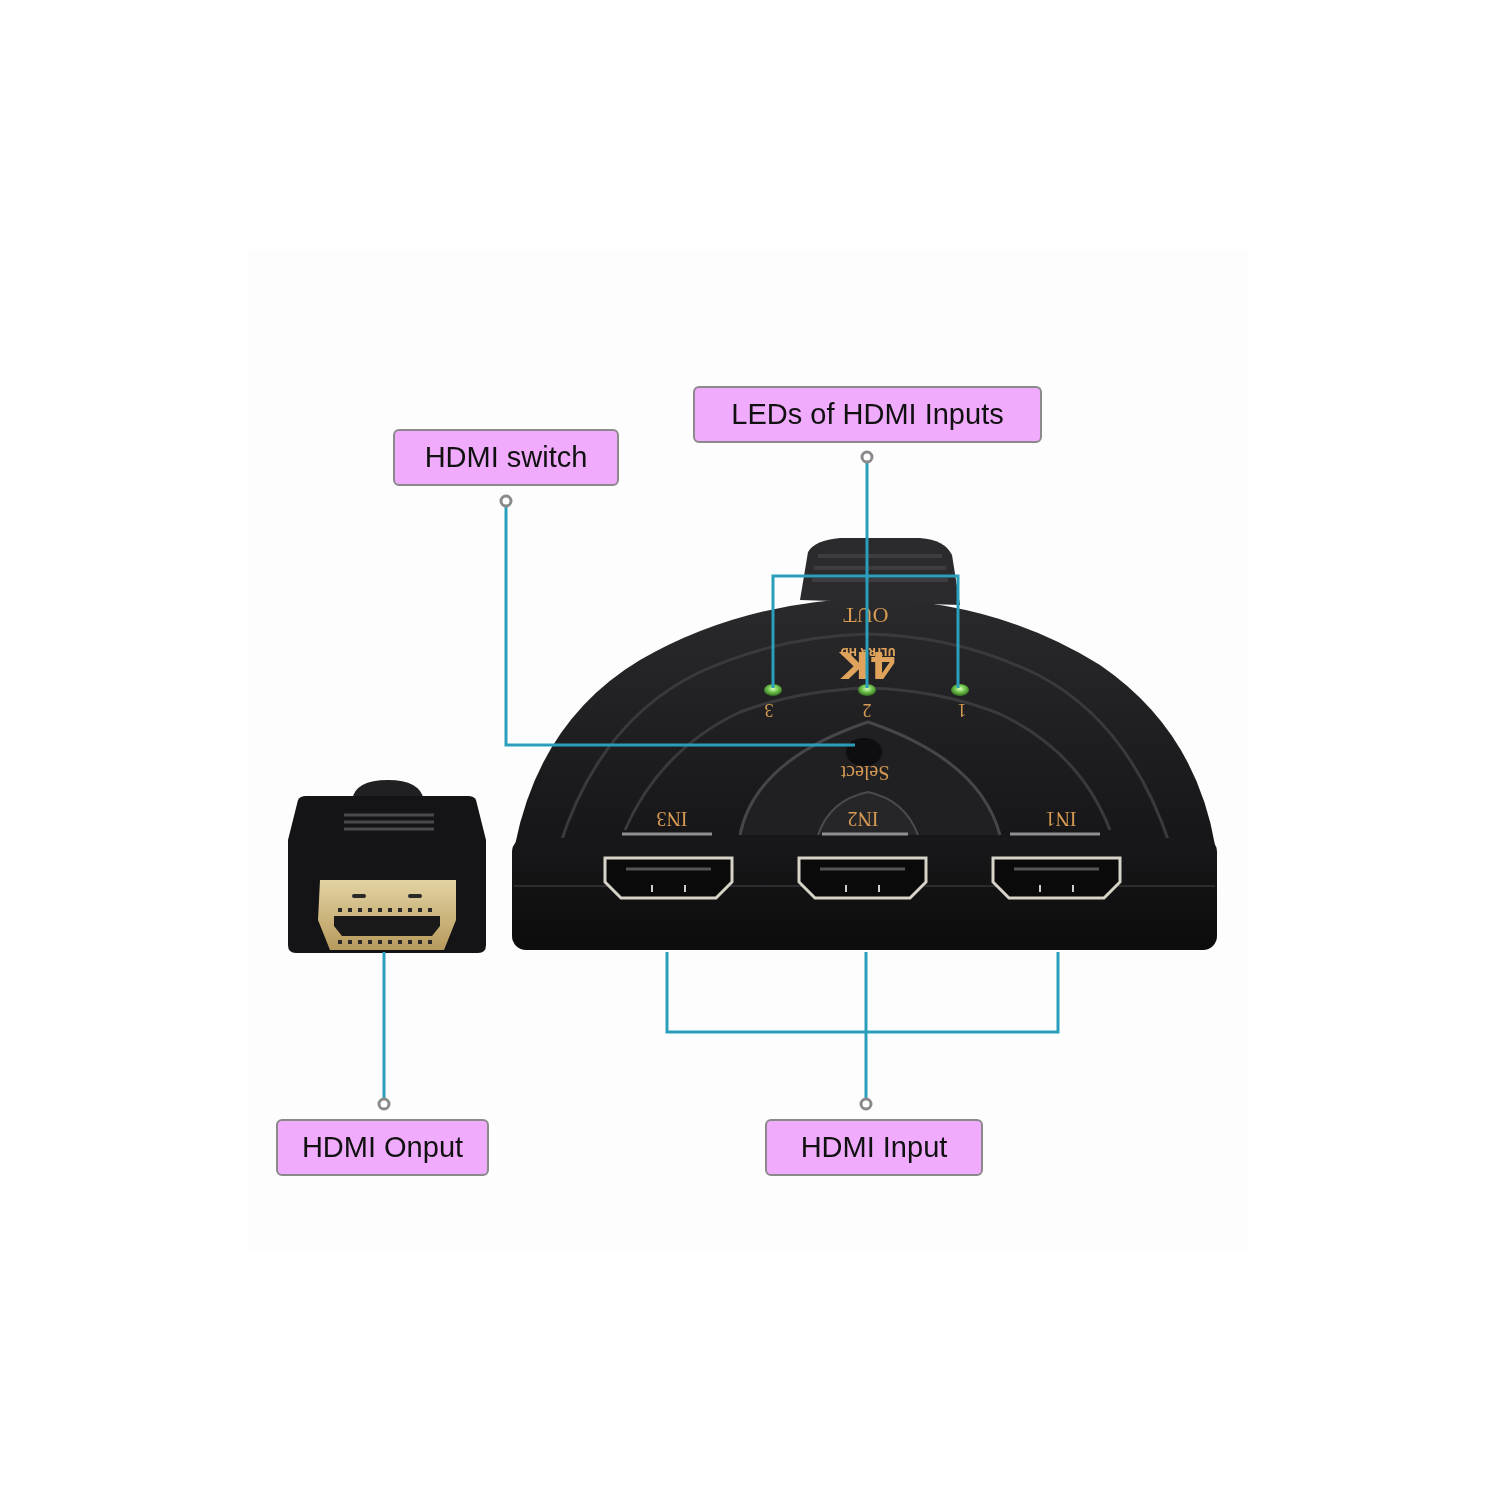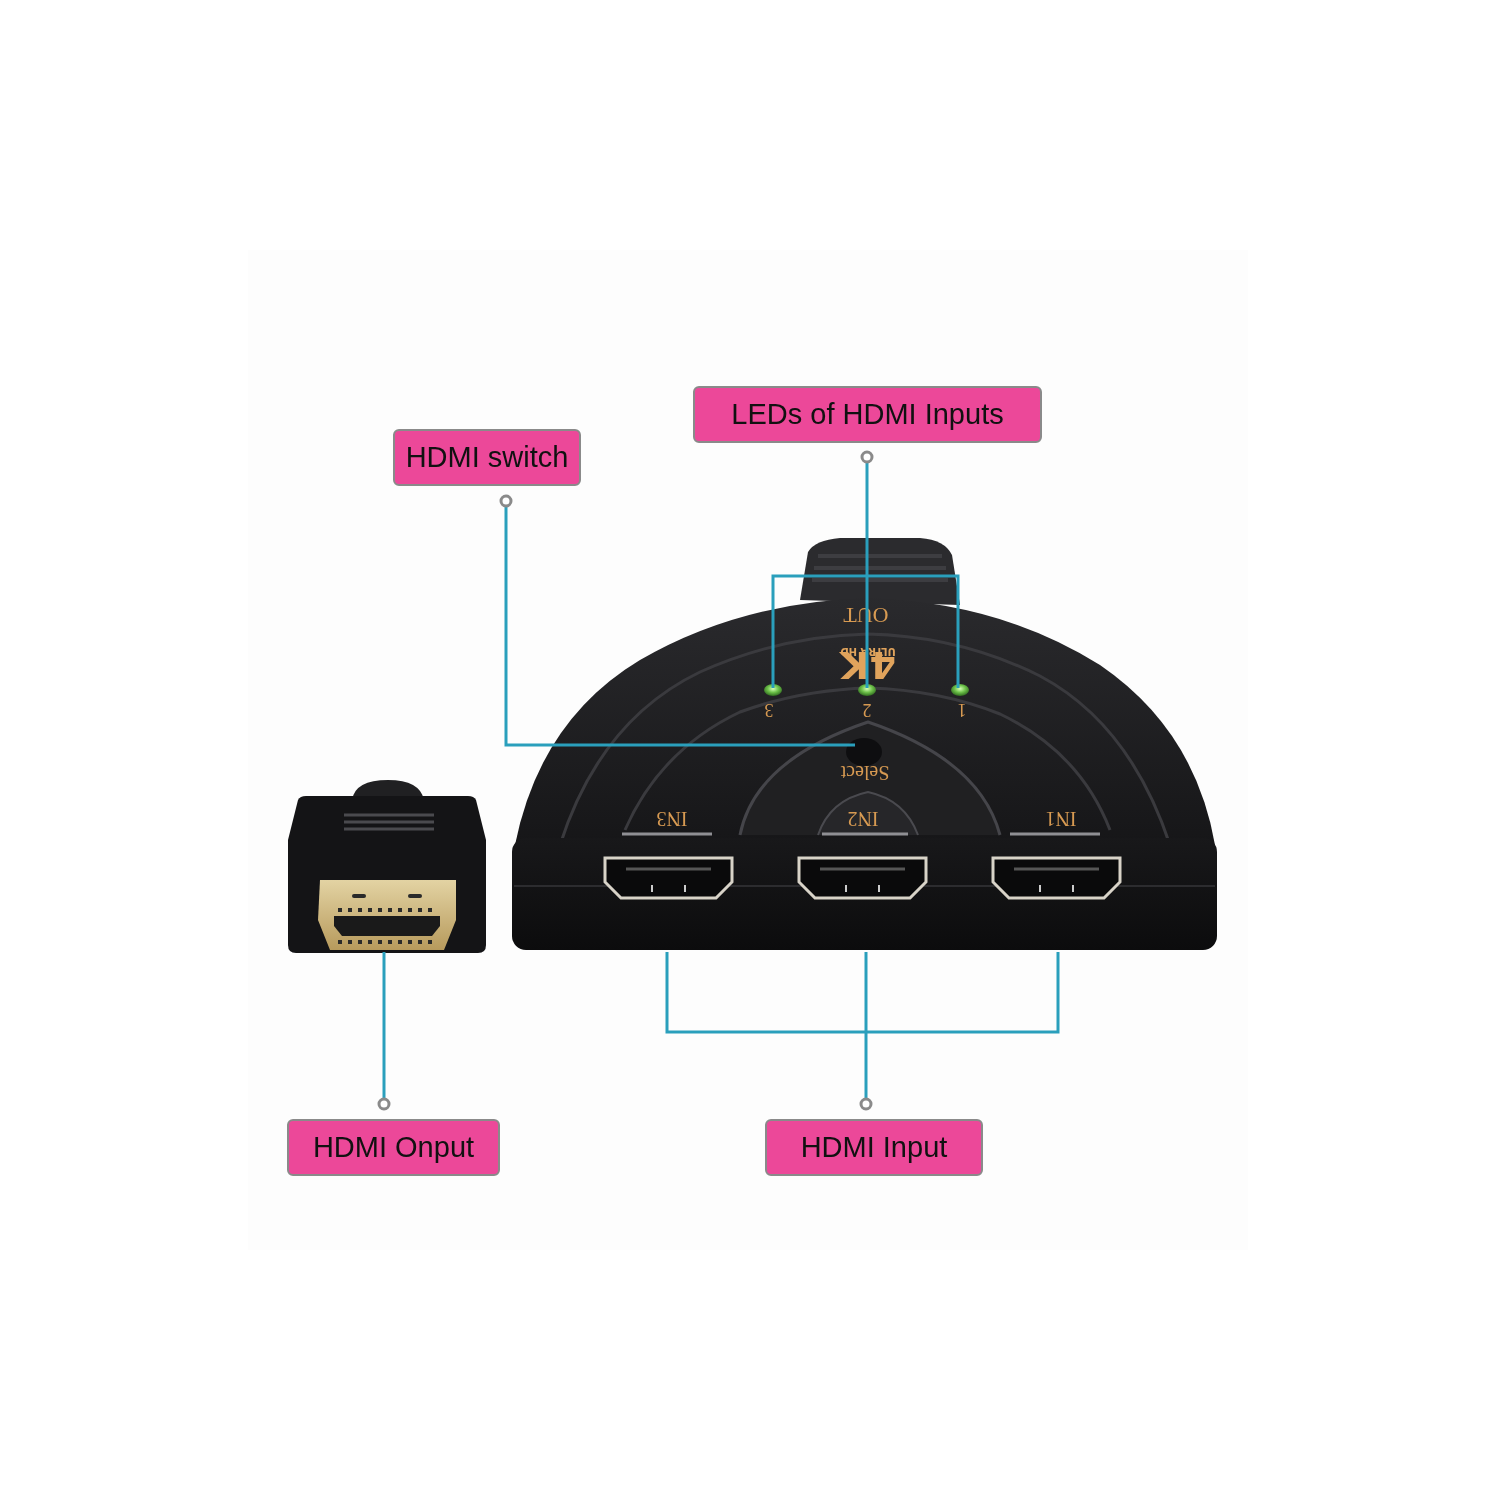--- a/index.html
+++ b/index.html
@@ -1,20 +1,20 @@
 <!DOCTYPE html>
 <html><head>
 <meta charset="utf-8">
 <style>
   html, body { margin:0; padding:0; background:#ffffff; }
   body { width:1500px; height:1500px; position:relative; overflow:hidden; font-family:"Liberation Sans", sans-serif; }
   .canvas { position:absolute; left:0; top:0; width:1500px; height:1500px; }
   .callout {
     position:absolute; box-sizing:border-box;
-    border:2px solid #8a8a8a; border-radius:6px; background:#ec4899;
+    border:2px solid #8a8a8a; border-radius:6px; background:#f0abfc;
     color:#111; font-size:29px; display:flex; align-items:center; justify-content:center;
     font-family:"Liberation Sans", sans-serif; white-space:nowrap;
   }
   .dev-text { font-family:"Liberation Serif", serif; fill:#d79a52; }
 </style>
 </head>
 <body>
 
 <div class="canvas">
 <svg width="1500" height="1500" viewBox="0 0 1500 1500" xmlns="http://www.w3.org/2000/svg">
@@ -155,25 +155,25 @@
   </g>
   <g fill="#ffffff" stroke="#8a8a8a" stroke-width="3">
     <circle cx="506" cy="501" r="5"></circle>
     <circle cx="867" cy="457" r="5"></circle>
     <circle cx="384" cy="1104" r="5"></circle>
     <circle cx="866" cy="1104" r="5"></circle>
   </g>
 </svg>
 
 
-<div class="callout" style="left:393px; top:429px; width:188px; height:57px;">
+<div class="callout" style="left:393px; top:429px; width:226px; height:57px;">
   <span>HDMI switch</span>
 </div>
 <div class="callout" style="left:693px; top:386px; width:349px; height:57px;">
   <span>LEDs of HDMI Inputs</span>
 </div>
-<div class="callout" style="left:287px; top:1119px; width:213px; height:57px;">
+<div class="callout" style="left:276px; top:1119px; width:213px; height:57px;">
   <span>HDMI Onput</span>
 </div>
 <div class="callout" style="left:765px; top:1119px; width:218px; height:57px;">
   <span>HDMI Input</span>
 </div>
 </div>
 
 </body></html>

